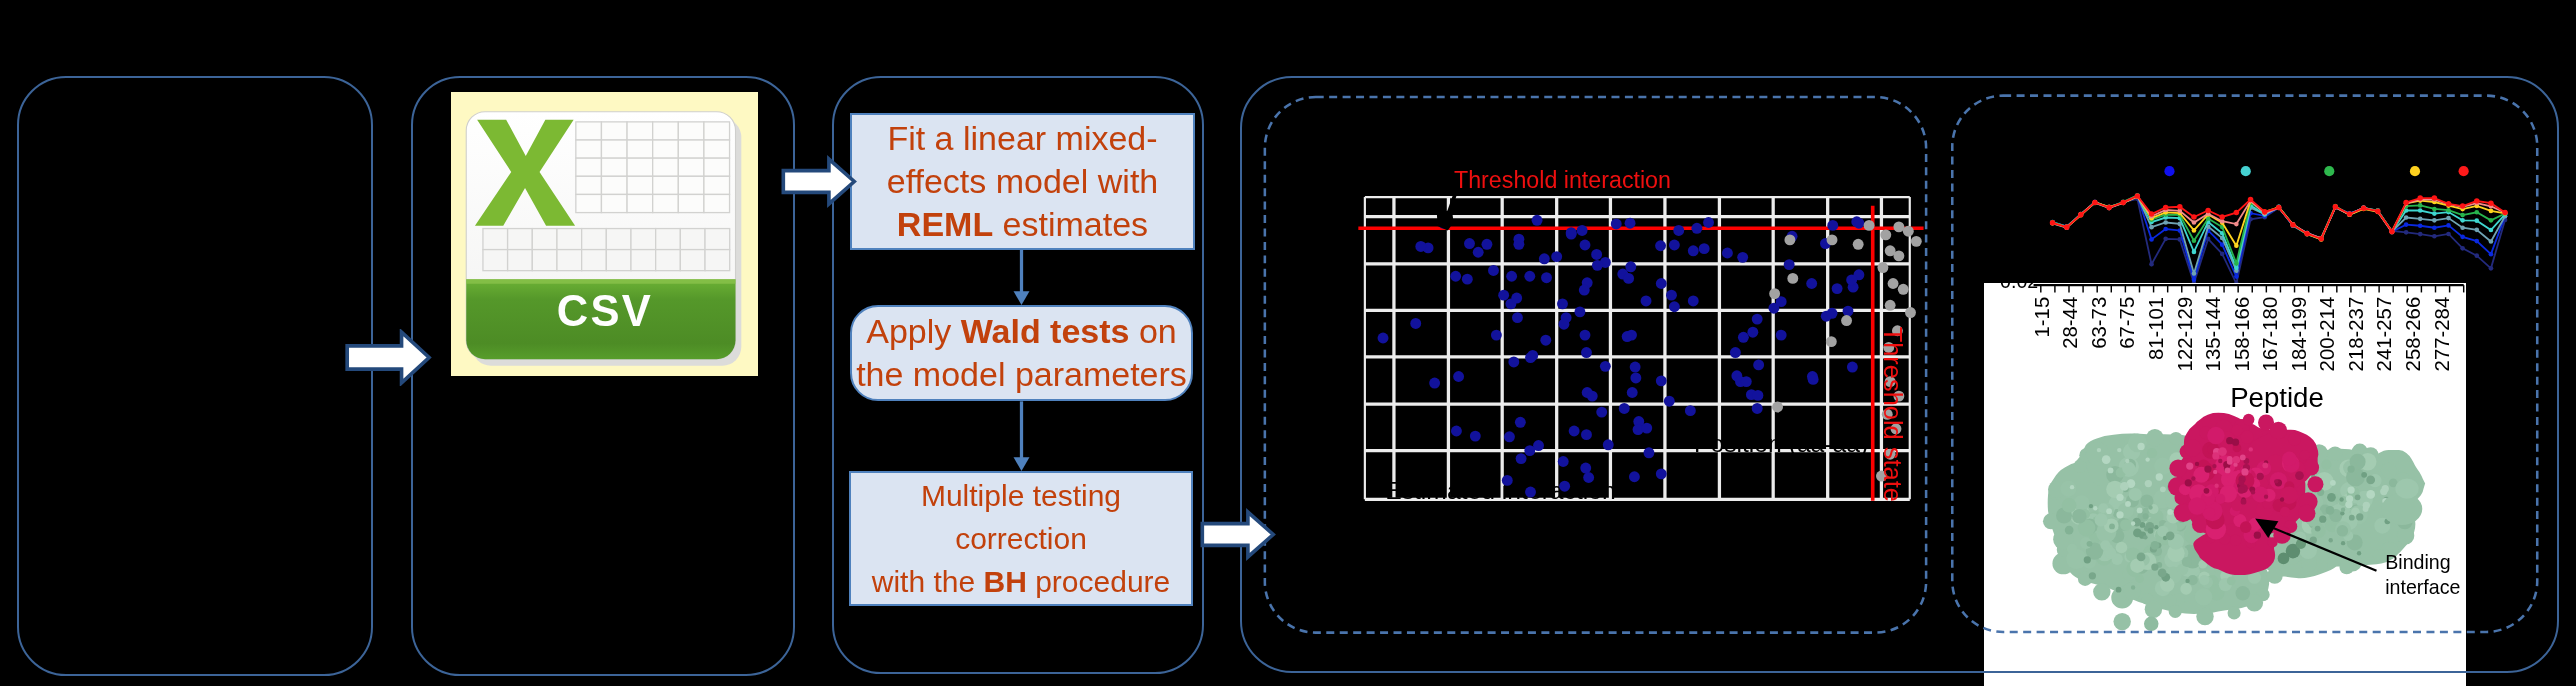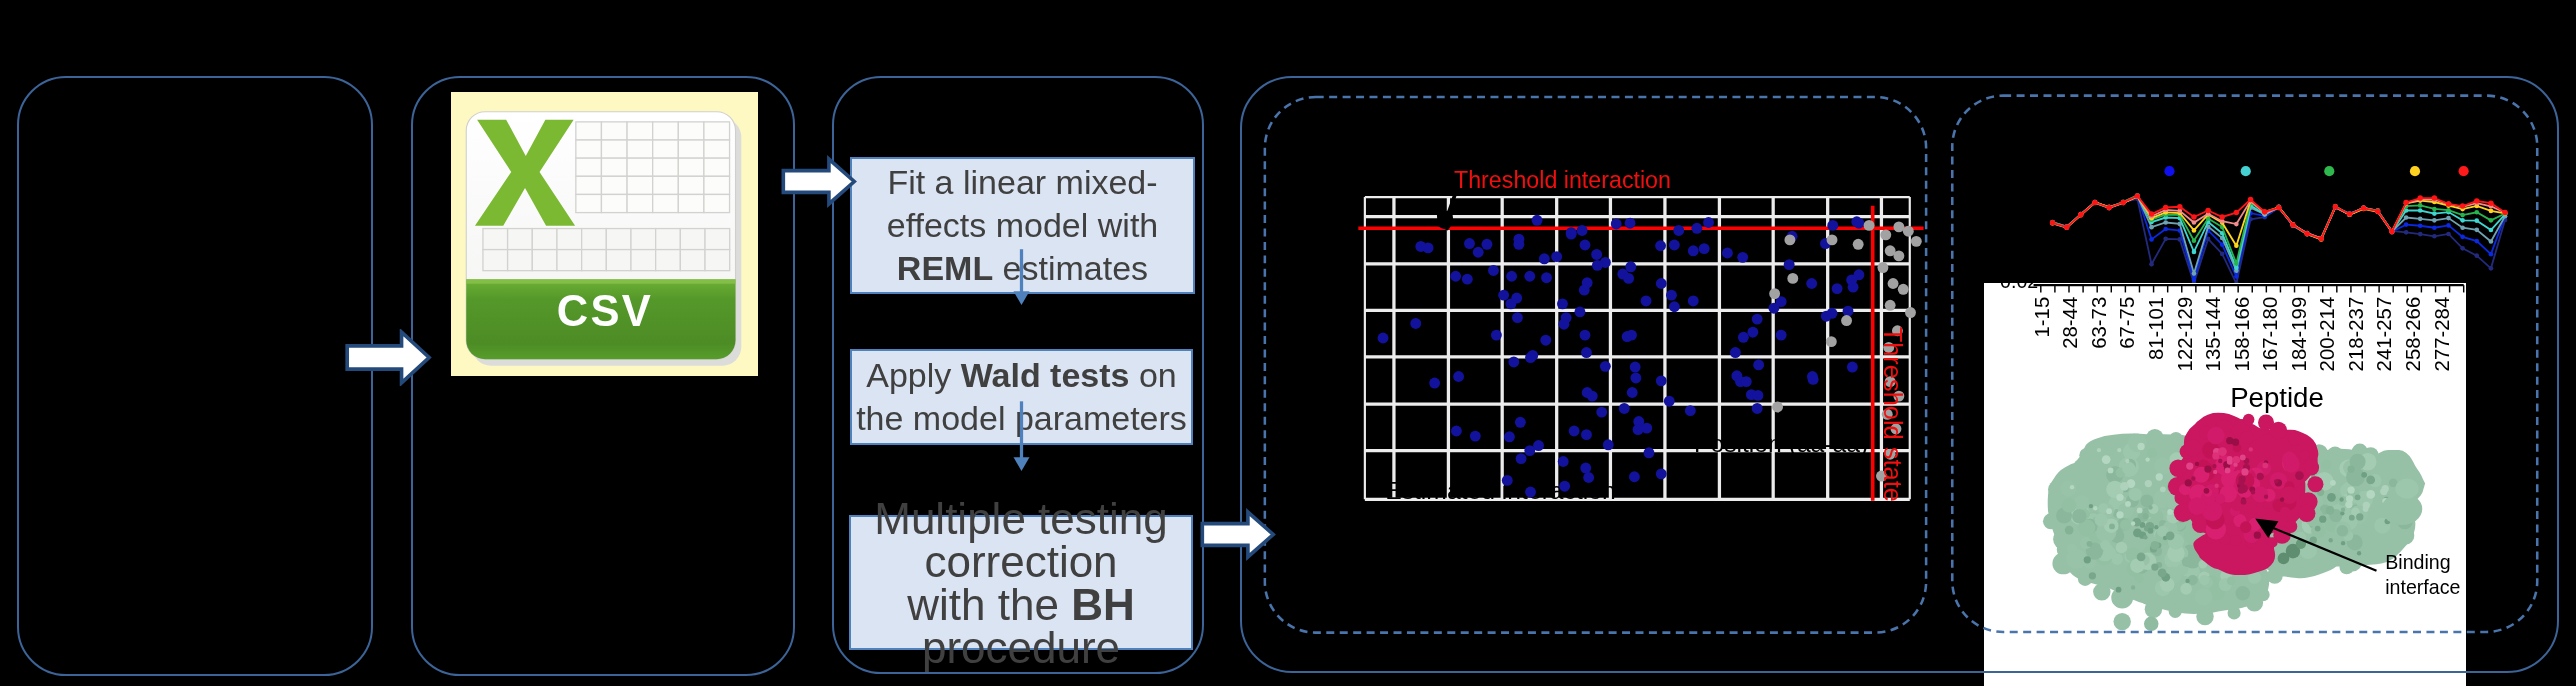--- a/index.html
+++ b/index.html
@@ -1,20 +1,20 @@
 <!DOCTYPE html>
 <html style="font-size:11.6px"><head><meta charset="utf-8">
 <style>
   html,body{margin:0;padding:0;background:#000;width:2576px;height:687px;overflow:hidden;}
   *{box-sizing:border-box;}
   body{font-family:"Liberation Sans",sans-serif;}
   .panel{position:absolute;border:2.2px solid #3c6498;border-radius:49px;}
-  .tbox{position:absolute;background:#dbe4f2;border:2.2px solid #4f81bd;color:#404040;
+  .tbox{position:absolute;background:#dbe4f2;border:2.2px solid #4f81bd;color:#c2410c;
         display:flex;align-items:center;justify-content:center;text-align:center;
-        font-size:34px;line-height:43px;margin-top:44px;}
+        font-size:34px;line-height:43px;}
   .abs{position:absolute;}
 </style></head>
 <body>
 
   <div class="panel" style="left:17.4px;top:76px;width:356px;height:600px;"></div>
 
   <div class="panel" style="left:411px;top:76px;width:384px;height:600px;"></div>
 
   <div class="panel" style="left:832px;top:76px;width:372px;height:598px;"></div>
 
@@ -98,24 +98,24 @@
 <path d="M 36 38 L 76 38 L 103 88 L 130 38 L 169 38 L 122 110 L 171 184 L 131 184 L 102 132 L 72 184 L 33 184 L 83 110 Z" fill="#7cb933"></path>
 <path d="M 21 258 h 371 v 84 a 26 26 0 0 1 -26 26 h -319 a 26 26 0 0 1 -26 -26 Z" fill="url(#gb)"></path>
 <path d="M 21 258 h 371 v 6 h -371 Z" fill="#8ec44f" opacity="0.7"></path>
 <text x="212" y="322" font-size="60" font-weight="bold" fill="#fefefe" text-anchor="middle" font-family="Liberation Sans" letter-spacing="3">CSV</text>
 </svg>
   </div>
 
   <div class="tbox" style="left:850px;top:113px;width:345px;height:137px;">
     <div>Fit a linear mixed-<br>effects model with<br><b>REML</b> estimates</div>
   </div>
-  <div class="tbox" style="left:850px;top:305px;width:343px;height:96px;">
+  <div class="tbox" style="left:850px;top:305px;width:343px;height:96px;border-radius:28px;">
     <div>Apply <b>Wald tests</b> on<br>the model parameters</div>
   </div>
-  <div class="tbox" style="left:849px;top:471px;width:344px;height:135px;font-size:44px;">
+  <div class="tbox" style="left:849px;top:471px;width:344px;height:135px;font-size:30px;">
     <div>Multiple testing<br>correction<br>with the <b>BH</b> procedure</div>
   </div>
 
   <svg class="abs" style="left:1007px;top:249px;z-index:6;" width="29" height="57" viewBox="0 0 40 78">
     <line x1="20" y1="0" x2="20" y2="60" stroke="#4f81bd" stroke-width="4.5"></line>
     <polygon points="9,58 31,58 20,77" fill="#4f81bd"></polygon>
   </svg>
   <svg class="abs" style="left:1007px;top:401px;z-index:6;" width="29" height="71" viewBox="0 0 40 97">
     <line x1="20" y1="0" x2="20" y2="79" stroke="#4f81bd" stroke-width="4.5"></line>
     <polygon points="9,77 31,77 20,96" fill="#4f81bd"></polygon>

